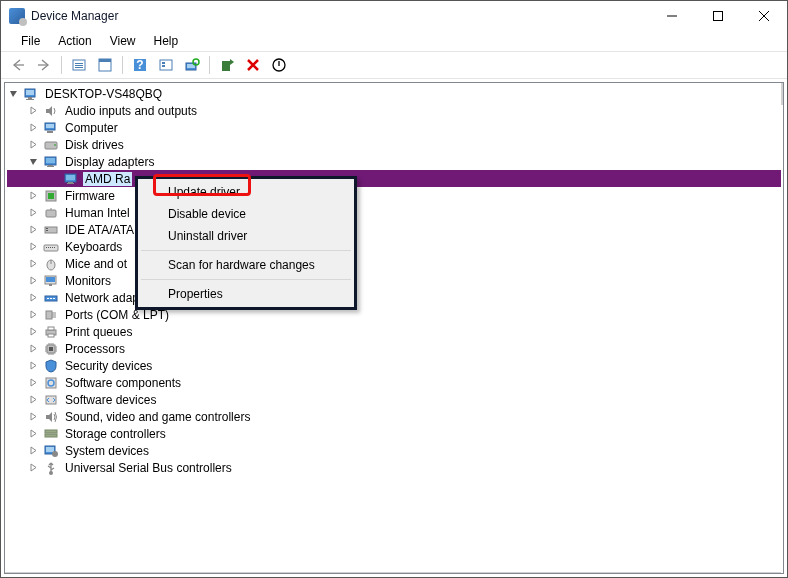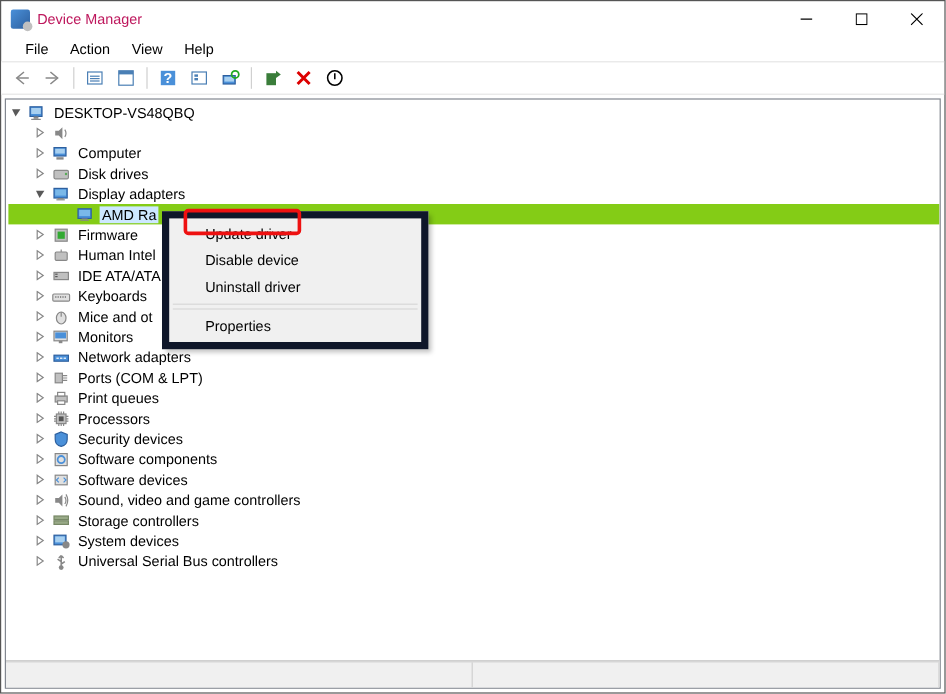--- a/index.html
+++ b/index.html
@@ -1,42 +1,42 @@
 <!DOCTYPE html>
 <html><head>
 <meta charset="utf-8">
 <style>
 * { box-sizing: border-box; margin: 0; padding: 0; font-family: "Segoe UI", Tahoma, sans-serif; font-size: 12px; }
 body { background: #fff; width: 788px; height: 578px; border: 1px solid #555; display: flex; flex-direction: column; }
 .titlebar { height: 30px; display: flex; align-items: center; padding: 0 0 0 8px; }
 .titlebar .title-ico { width: 16px; height: 16px; margin-right: 6px; background: linear-gradient(135deg,#4a90d9,#2d5f9e); border-radius: 2px; position: relative; }
 .titlebar .title-ico::after { content: ""; position: absolute; bottom: -2px; right: -2px; width: 8px; height: 8px; background: #c0c0c0; border-radius: 50%; }
-.titlebar .title-text { flex: 1; color: #be185d; }
+.titlebar .title-text { flex: 1; color: #0f172a; }
 .win-controls { display: flex; height: 100%; }
 .win-btn { width: 46px; display: flex; align-items: center; justify-content: center; cursor: default; }
 .win-btn svg { width: 10px; height: 10px; }
 .menubar { height: 20px; display: flex; align-items: center; padding: 0 12px; gap: 2px; }
 .menubar span { padding: 2px 8px; cursor: default; }
 .toolbar { height: 28px; border-top: 1px solid #e5e5e5; border-bottom: 1px solid #e5e5e5; display: flex; align-items: center; padding: 0 6px; gap: 4px; background: #fff; }
 .tbtn { width: 22px; height: 22px; display: flex; align-items: center; justify-content: center; cursor: default; }
 .tbtn svg { width: 16px; height: 16px; }
 .sep { width: 1px; height: 18px; background: #d0d0d0; margin: 0 2px; }
-.content { flex: 1; border: 1px solid #828790; margin: 3px; display: flex; flex-direction: column; position: relative; overflow: hidden; }
+.content { flex: 1; border: 1px solid #828790; margin: 3px; display: flex; flex-direction: row; position: relative; overflow: hidden; }
 .tree-wrap { flex: 1; overflow: auto; border-bottom: 1px solid #d0d0d0; position: relative; }
 .tree { padding: 2px 0 2px 2px; }
 .row { display: flex; align-items: center; height: 17px; white-space: nowrap; cursor: default; }
 .twist { width: 12px; height: 12px; margin: 0 2px 0 0; display: flex; align-items: center; justify-content: center; }
 .twist svg { width: 9px; height: 9px; }
 .ico { width: 16px; height: 16px; margin: 0 4px 0 2px; flex-shrink: 0; }
-.row.sel { background: #84cc16; }
+.row.sel { background: #701a75; }
 .row.sel .lbl { background: #cde8ff; }
 .lbl { padding: 0 2px; }
 .status { height: 22px; border-top: 1px solid #d0d0d0; display: flex; background: #f0f0f0; }
 .status-cell { flex: 1; border-right: 1px solid #d0d0d0; }
-.ctx { position: absolute; border: 6px solid #0f172a; background: #f0f0f0; box-shadow: 3px 3px 4px rgba(0,0,0,0.25); padding: 2px; width: 222px; }
+.ctx { position: absolute; border: 3px solid #0f172a; background: #f0f0f0; box-shadow: 3px 3px 4px rgba(0,0,0,0.25); padding: 2px; width: 222px; }
 .ctx-item { padding: 4px 24px 4px 28px; cursor: default; position: relative; }
 .ctx-item.bold { font-weight: 400; }
 .ctx-sep { height: 1px; background: #d7d7d7; margin: 3px 1px; }
 .highlight-box { position: absolute; border: 3px solid #e11; border-radius: 4px; pointer-events: none; }
 </style>
 </head>
 <body>
 
 <div class="titlebar">
   <div class="title-ico"></div>
@@ -156,20 +156,21 @@
         <div class="row" style="padding-left:20px">
           <span class="twist">
             <svg viewBox="0 0 9 9">
               <path d="M2 1 L7 4.5 L2 8 Z" fill="none" stroke="#888" stroke-width="1"></path>
             </svg>
           </span>
           <span class="ico"><svg viewBox="0 0 16 16">
               <path d="M3 6 L6 6 L9 3 L9 13 L6 10 L3 10 Z" fill="#888"></path>
               <path d="M11 5 Q13 8 11 11" fill="none" stroke="#888"></path>
             </svg></span>
+          <span class="lbl">Audio inputs and outputs</span>
         </div>
         <div class="row" style="padding-left:20px">
           <span class="twist">
             <svg viewBox="0 0 9 9">
               <path d="M2 1 L7 4.5 L2 8 Z" fill="none" stroke="#888" stroke-width="1"></path>
             </svg>
           </span>
           <span class="ico"><svg viewBox="0 0 16 16">
               <rect x="2" y="3" width="10" height="7" fill="#4a90d9" stroke="#2d5f9e"></rect>
               <rect x="3" y="4" width="8" height="4" fill="#a8d0f0"></rect>
@@ -427,20 +428,21 @@
             </svg></span>
           <span class="lbl">Universal Serial Bus controllers</span>
         </div>
       </div>
 
     <div class="ctx" style="left:130px; top:93px;">
       <div class="ctx-item">Update driver</div>
       <div class="ctx-item">Disable device</div>
       <div class="ctx-item">Uninstall driver</div>
       <div class="ctx-sep"></div>
+      <div class="ctx-item">Scan for hardware changes</div>
       <div class="ctx-sep"></div>
       <div class="ctx-item bold">Properties</div>
     </div>
     <div class="highlight-box" style="left:148px; top:91px; width:98px; height:22px;"></div>
   </div>
   <div class="status">
     <div class="status-cell"></div>
     <div class="status-cell"></div>
   </div>
 </div>

